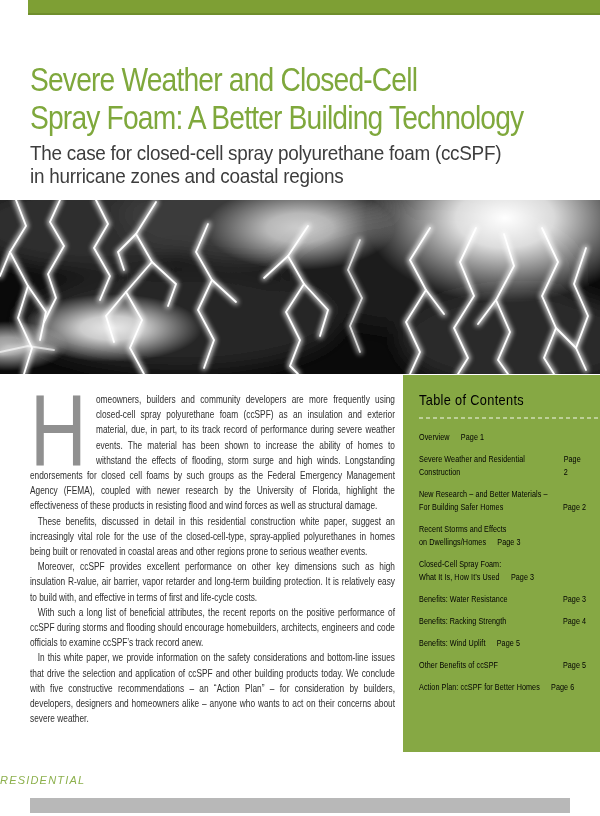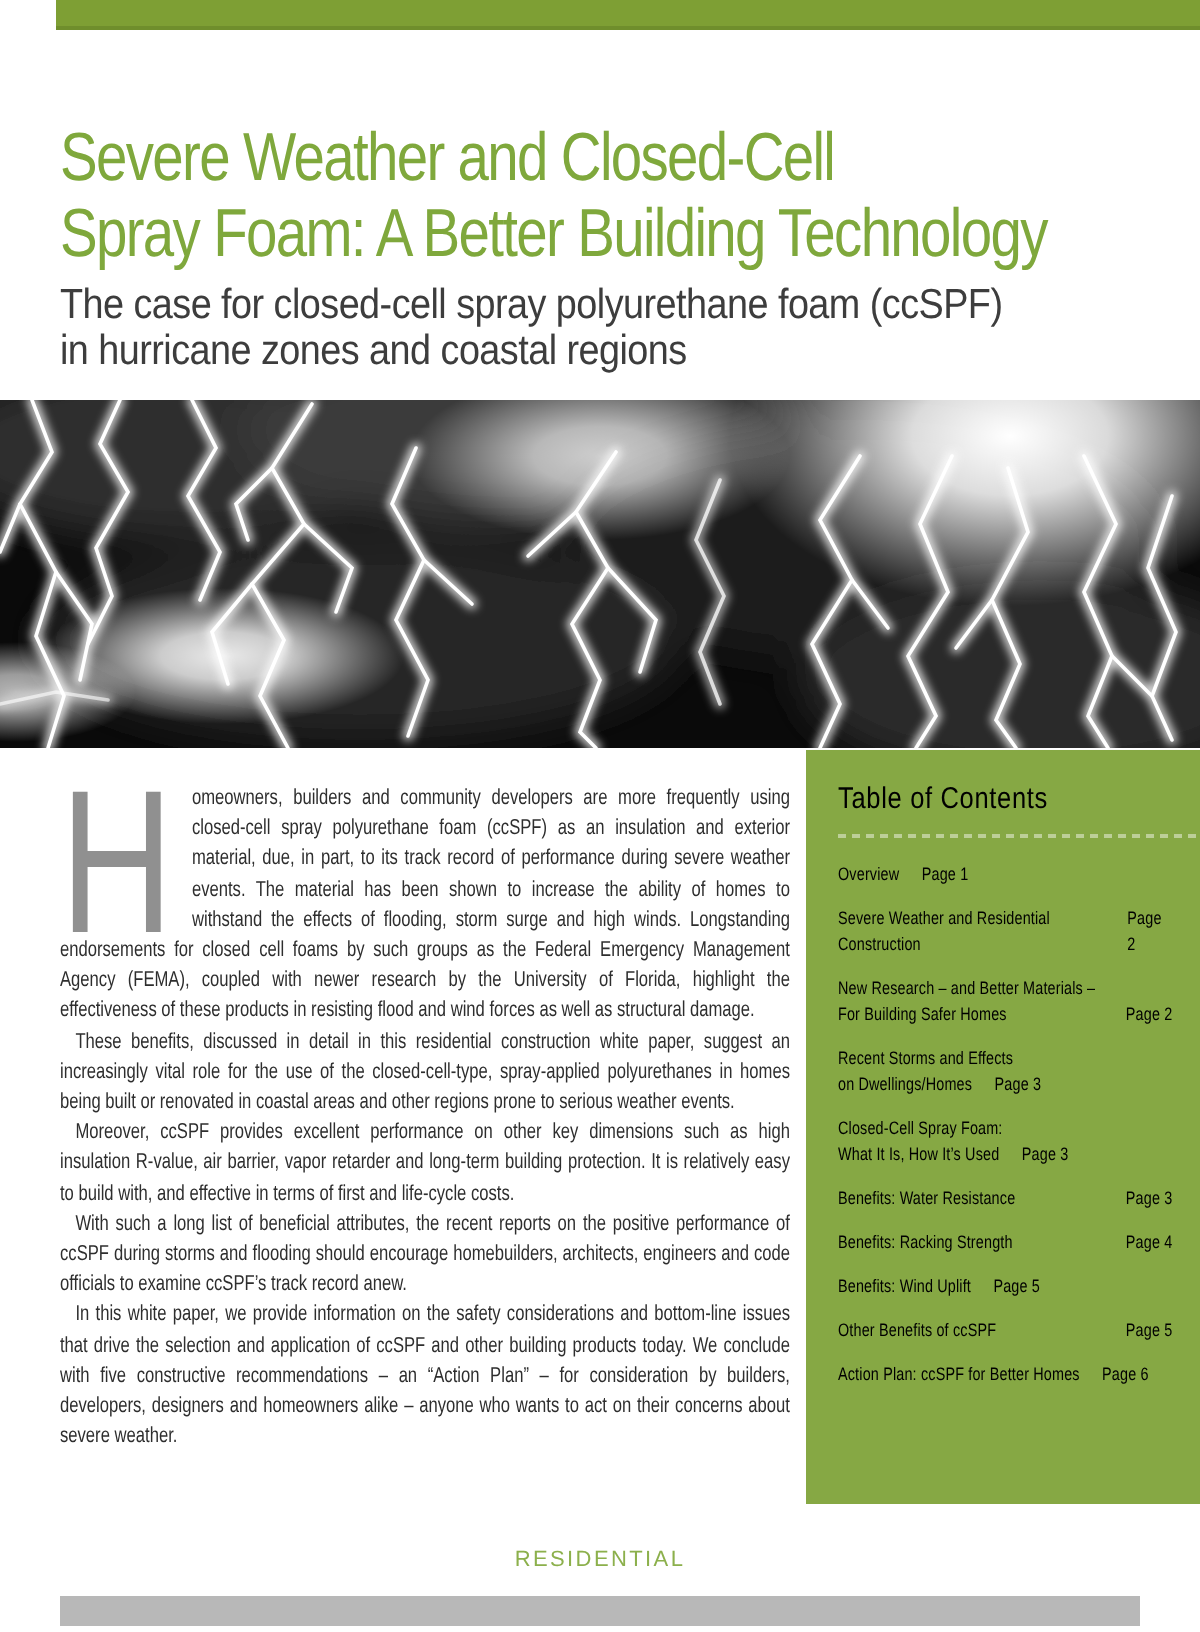--- a/index.html
+++ b/index.html
@@ -39,22 +39,22 @@
              transform:scaleX(.85);transform-origin:0 0;}
   .toc-divider{height:2px;width:100%;margin-bottom:12px;
       background:repeating-linear-gradient(90deg,rgba(255,255,255,.45) 0 4px,rgba(255,255,255,0) 4px 7px);}
   .toc-entries{font-size:9px;line-height:13px;letter-spacing:.1px;}
   .toc-entry{margin-bottom:9px;}
   .toc-line{display:block;}
   .toc-last.split{display:flex;justify-content:space-between;}
   .toc-last.inline .toc-page{margin-left:14px;}
 
   
-  .residential{position:absolute;left:0;top:774px;width:600px;text-align:center;
-               color:#8cb04c;font-size:11px;letter-spacing:1.2px;}
+  .residential{position:absolute;left:0;top:774px;width:600px;
+               color:#8cb04c;font-size:11px;letter-spacing:1.2px;font-style:italic;}
   .footer-bar{position:absolute;left:30px;top:798px;width:540px;height:15px;background:#b8b8b8;}
 </style>
 </head>
 <body>
 
 <div class="page">
 
   <div class="top-bar"></div>
 
   <div class="title-block">

